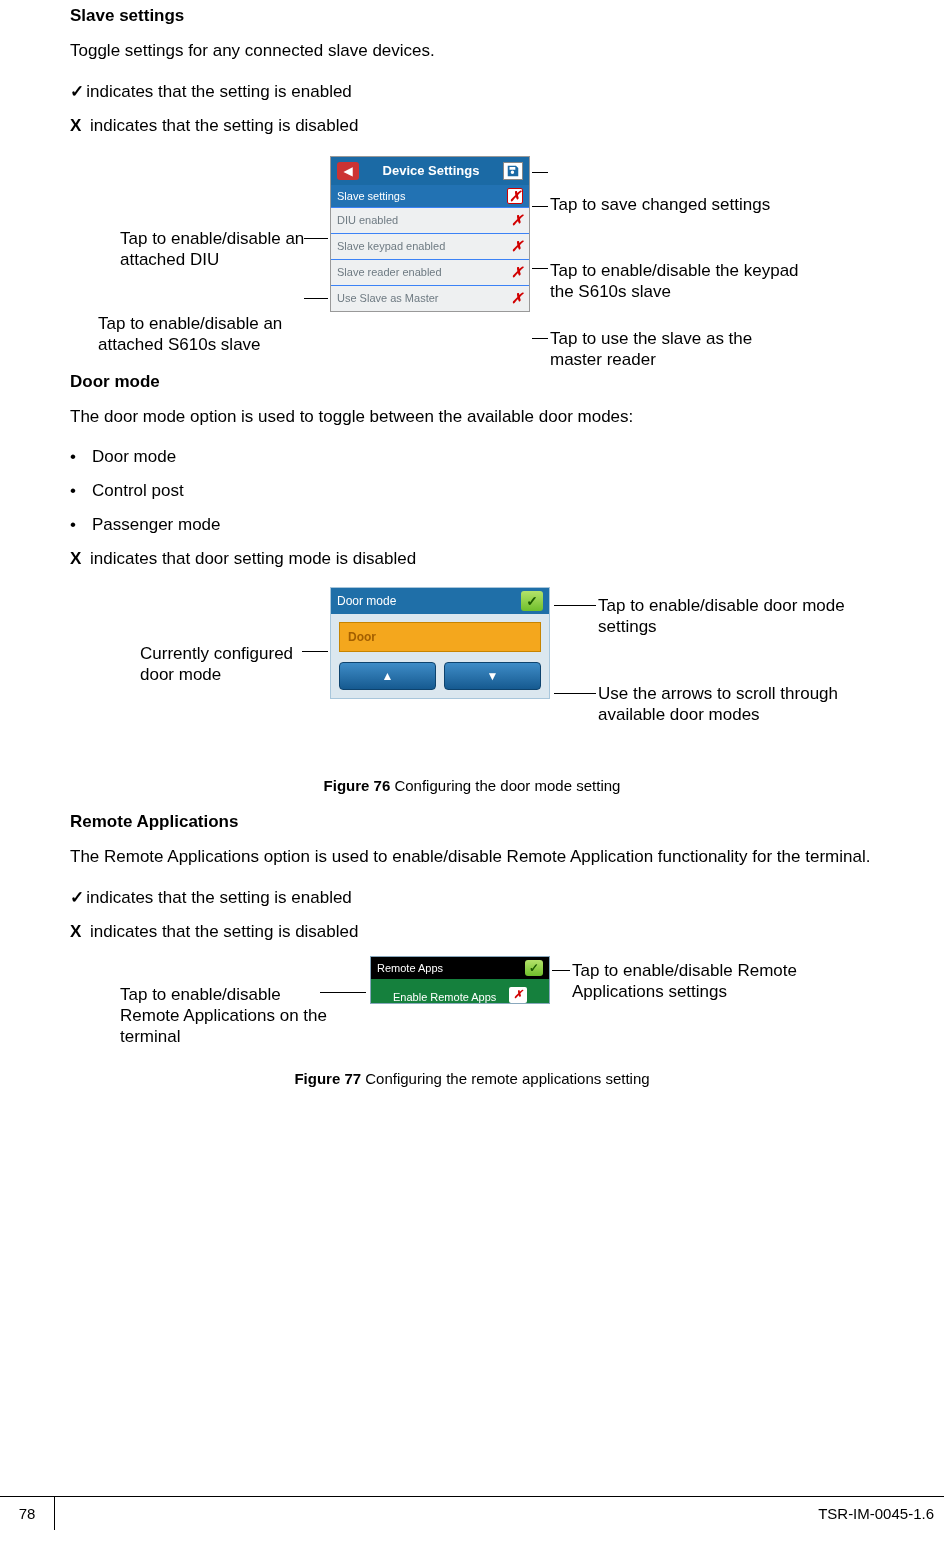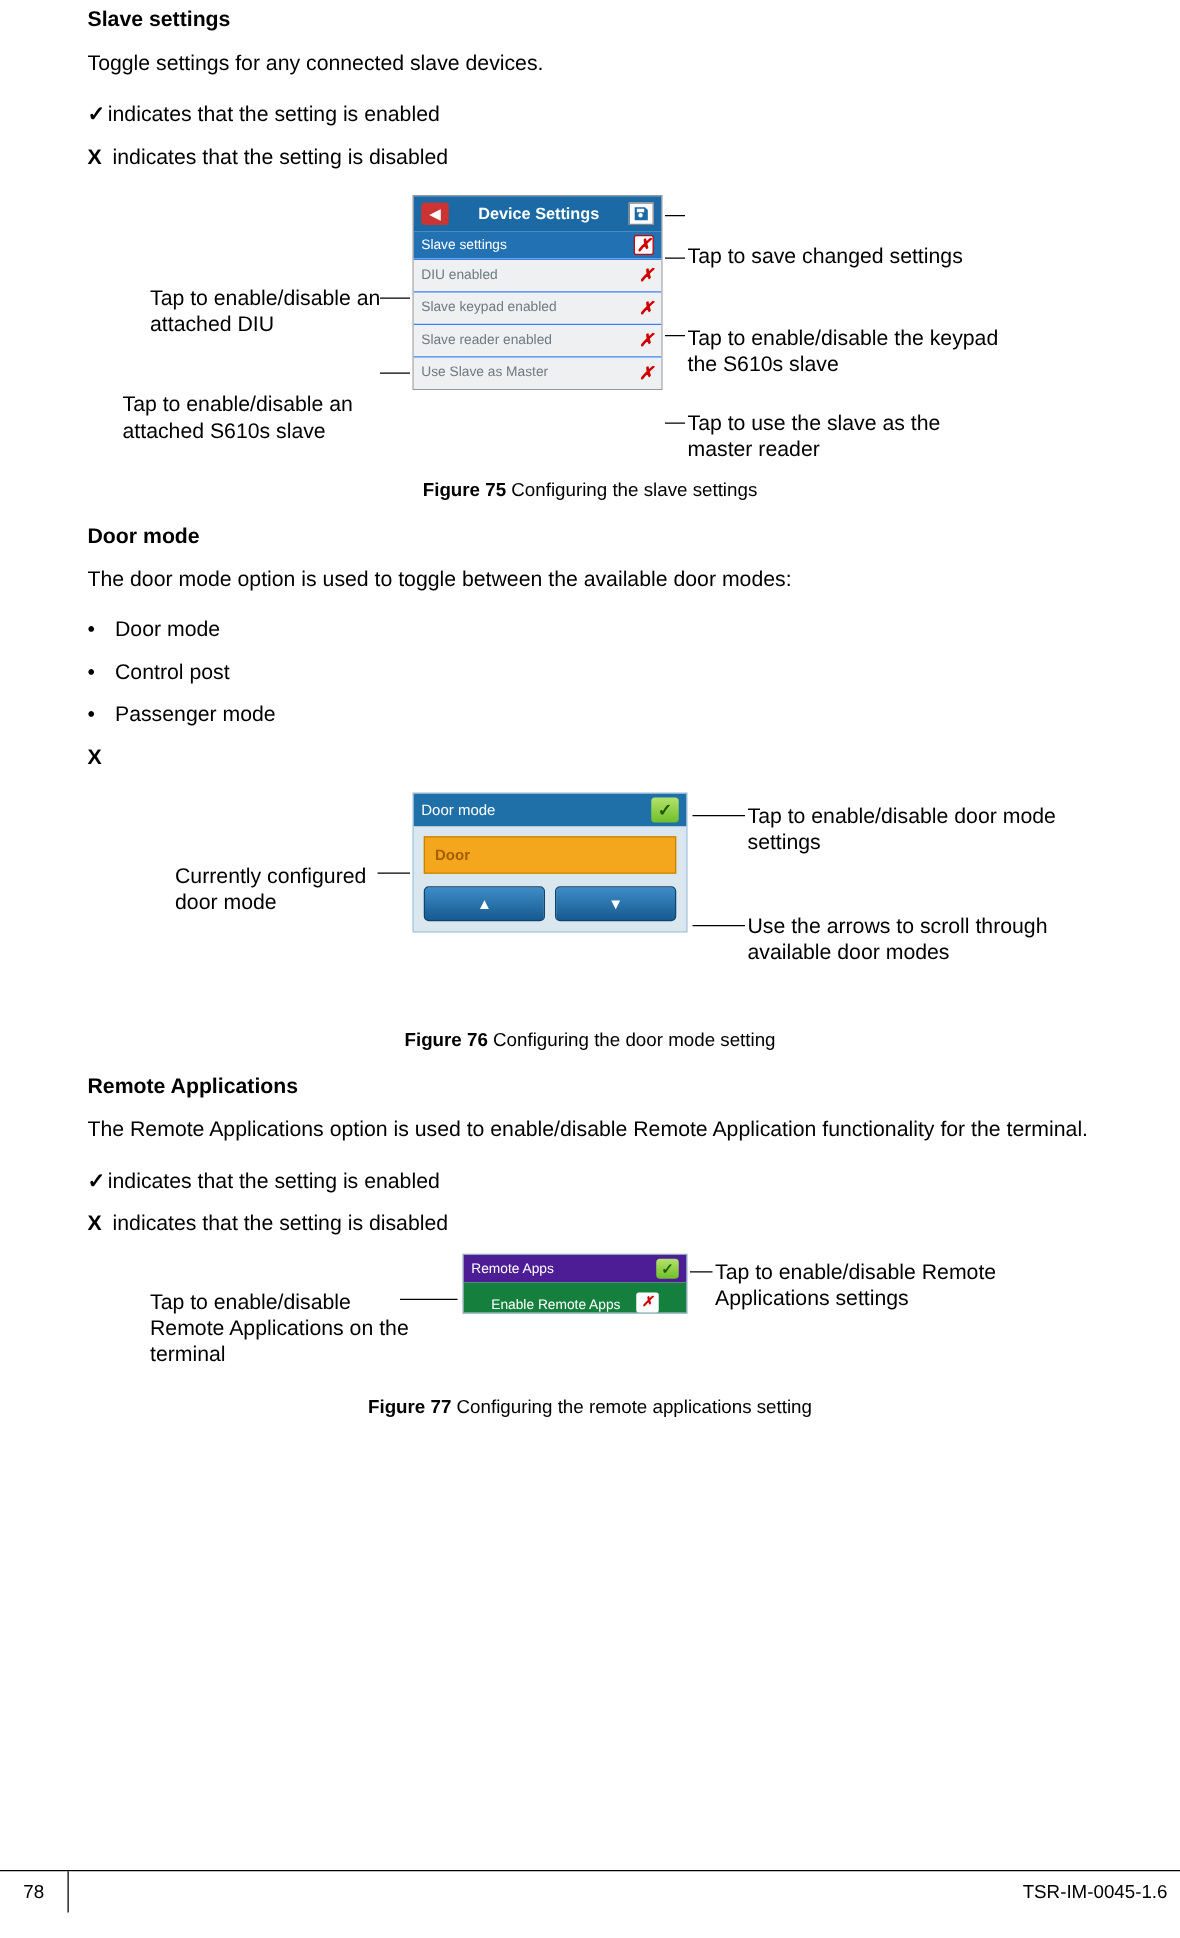--- a/index.html
+++ b/index.html
@@ -41,21 +41,21 @@
   .door-header { background: #1f6fa8; color: #fff; height: 26px; display: flex; align-items: center; justify-content: space-between; padding: 0 6px; font-size: 12px; }
   .green-check { width: 22px; height: 20px; background: linear-gradient(#b4e26a,#6fbf2b); border-radius: 3px; display:flex; align-items:center; justify-content:center; color:#1c5a00; font-weight:bold; font-size:14px;}
   .door-body { padding: 8px; }
   .door-current { background: #f4a71d; border: 1px solid #c78400; height: 30px; display:flex; align-items:center; padding:0 8px; color:#a35f00; font-size:12px; font-weight:bold; margin-bottom:10px;}
   .door-arrows { display:flex; gap:8px; }
   .door-arrow { flex:1; height:28px; background: linear-gradient(#3e8cc7,#165a90); border:1px solid #0d436e; border-radius:4px; display:flex; align-items:center; justify-content:center; color:#fff; font-size:12px;}
 
   
   .diag77 { height: 100px; width: 804px; }
   .ra-panel { position: absolute; left: 300px; top: 0px; width: 180px; font-size: 11px; border:1px solid #89a8bd;}
-  .ra-header { background: #4c1d95; color:#fff; height:22px; display:flex; align-items:center; justify-content:space-between; padding:0 6px;}
+  .ra-header { background: #000000; color:#fff; height:22px; display:flex; align-items:center; justify-content:space-between; padding:0 6px;}
   .ra-row { background:#15803d; color:#fff; height:24px; display:flex; align-items:flex-end; justify-content:space-between; padding:0 22px;}
   .ra-x { width:18px; height:16px; background:#fff; display:flex; align-items:center; justify-content:center; color:#d10000; font-style:italic; font-weight:bold; border-radius:2px;}
 
   
   .footer { position: absolute; bottom: 20px; left: 0; right: 0; border-top: 1px solid #000; display:flex; height:34px;}
   .footer .pgno { width: 55px; border-right: 1px solid #000; display:flex; align-items:center; justify-content:center; font-size:15px;}
   .footer .doc { flex:1; display:flex; align-items:center; justify-content:flex-end; padding-right: 10px; font-size:15px;}
 </style>
 </head>
 <body>
@@ -115,30 +115,29 @@
       <div class="callout" style="left:480px; top:178px; width:230px;">Tap to use the slave as the master reader</div>
       <div class="line" style="left:462px; top:188px; width:16px; height:1px;"></div>
 
       <div class="callout" style="left:50px; top:78px; width:200px; text-align:left;">Tap to enable/disable an attached DIU</div>
       <div class="line" style="left:234px; top:88px; width:24px; height:1px;"></div>
 
       <div class="callout" style="left:28px; top:140px; width:225px; text-align:left;margin-top:23px;">Tap to enable/disable an attached S610s slave</div>
       <div class="line" style="left:234px; top:148px; width:24px; height:1px;"></div>
     </div>
 
-    <p class="fig-caption"><b>Figure 75</b><span> Configuring the slave settings</span></p>
 
     <h4 class="section">Door mode</h4>
     <p class="body">The door mode option is used to toggle between the available door modes:</p>
     <ul class="bullets">
       <li>Door mode</li>
       <li>Control post</li>
       <li>Passenger mode</li>
     </ul>
-    <p class="indicator-line"><span class="xmark"></span></p>
+    <p class="indicator-line"><span class="xmark"></span><span> indicates that door setting mode is disabled</span></p>
 
     <div class="diagram diag76">
       <div class="door-panel">
         <div class="door-header">
           <span>Door mode</span>
           <span class="green-check">✓</span>
         </div>
         <div class="door-body">
           <div class="door-current">Door</div>
           <div class="door-arrows">

